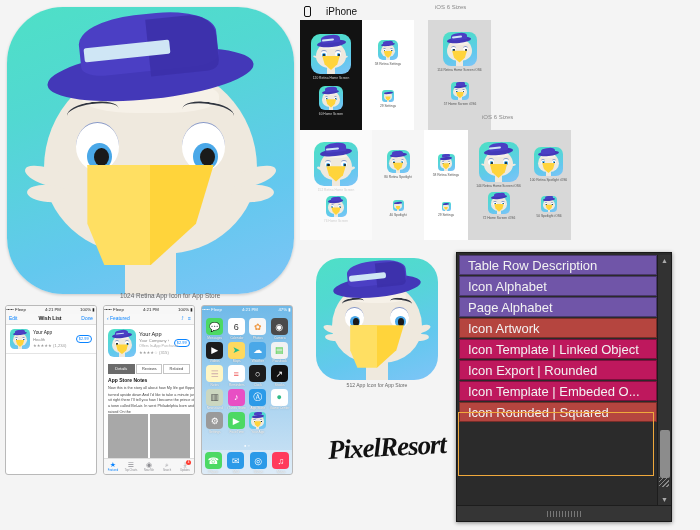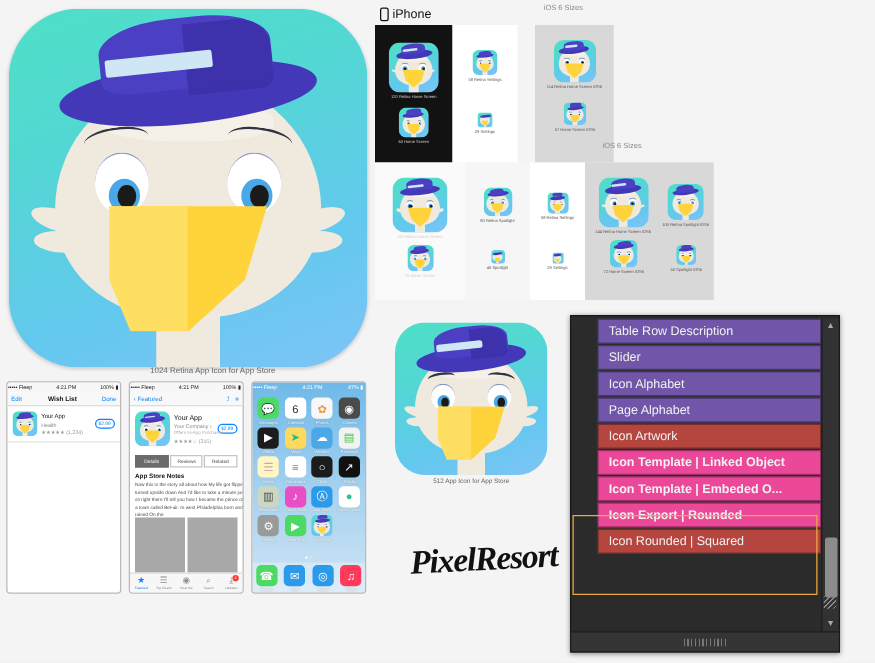--- a/index.html
+++ b/index.html
@@ -48,21 +48,21 @@
   .duck .ftR2{ right:7%; top:62%; width:15%; height:6%; transform:rotate(-4deg);}
   .duck .tuft{ position:absolute; left:26%; top:25%; width:48%; height:12%;
         background:#f6f1e8; border-radius:50% 50% 40% 40%; }
 
   
   #hero { position:absolute; left:7px; top:7px; width:287px; height:287px;
           border-radius:56px; overflow:hidden; box-shadow:0 1px 3px rgba(0,0,0,.18); }
 
   
   #spec { position:absolute; left:300px; top:0px; width:290px; height:265px; }
-  .spec-head { display:flex; align-items:center; gap:3px; margin:6px 0 3px 4px; }
+  .spec-head { display:flex; align-items:center; gap:15px; margin:6px 0 3px 4px; }
   .dev-glyph { width:7px; height:11px; border:1.3px solid #111; border-radius:2px; display:block; }
   .dev-glyph.pad { width:9px; height:12px; }
   .spec-title { font-size:10px; color:#111; }
   .band { display:flex; align-items:flex-start; height:110px; }
   .panel { position:relative; height:110px; }
   .panel.dark { background:#121212; }
   .panel.white { background:#ffffff; }
   .panel.lgrey { background:#f6f6f6; }
   .panel.ios6 { background:#d8d8d8; }
   .cell { position:absolute; text-align:center; }
@@ -133,24 +133,24 @@
         display:flex; flex-direction:column; }
   .ps-tabs { height:20px; background:#3a3a3a; display:flex; align-items:stretch;
              border-bottom:1px solid #1d1d1d; }
   .ps-tab { padding:0 9px; display:flex; align-items:center; font-size:11px; color:#a0a0a0; }
   .ps-tab.active { background:#2b2b2b; color:#d8d8d8; }
   .ps-tabspacer { flex:1; }
   .ps-ctl { display:flex; align-items:center; gap:4px; padding-right:7px; color:#bdbdbd; font-size:10px;}
   .ps-body { flex:1; display:flex; overflow:hidden; padding:2px 0 0 2px; position:relative;}
   .ps-list { flex:1; display:flex; flex-direction:column; gap:1px; }
   .act { height:20px; display:flex; align-items:center; padding-left:8px;
-         font-size:10px; color:#f2f2f2; border:1px solid rgba(0,0,0,.35);margin-left:19px; }
+         font-size:13px; color:#f2f2f2; border:1px solid rgba(0,0,0,.35); }
   .act.purple { background:#7055a8; }
   .act.red { background:#b5453f; }
-  .act.orange { background:#ec4899;font-weight:bold; }
+  .act.orange { background:#be185d; }
   .sel-box { position:absolute; left:1px; top:159px; width:196px; height:64px;
              border:1.5px solid #f0a93c; pointer-events:none; }
   .ps-scroll { width:14px; background:#323232; border-left:1px solid #1d1d1d;
                position:relative; display:flex; flex-direction:column; align-items:center;
                justify-content:space-between; padding:2px 0;}
   .ps-scroll .arw { font-size:7px; color:#aaa; }
   .ps-thumb { position:absolute; left:2px; top:175px; width:10px; height:48px;
               background:#8c8c8c; border-radius:2px; }
   .ps-foot { height:16px; background:#353535; border-top:1px solid #1d1d1d;
              display:flex; align-items:center; justify-content:center; }
@@ -799,27 +799,26 @@
   </div>
   <div id="cap512">
       <span>512 App Icon for App Store</span>
     </div>
   <div id="logo">PixelResort</div>
 
   <div id="ps">
     <div class="ps-body">
       <div class="ps-list" id="actionlist">
           <div class="act purple">Table Row Description</div>
-          <div class="act purple">Slider</div>
           <div class="act purple">Icon Alphabet</div>
           <div class="act purple">Page Alphabet</div>
           <div class="act red">Icon Artwork</div>
           <div class="act orange">Icon Template | Linked Object</div>
+          <div class="act orange">Icon Export | Rounded</div>
           <div class="act orange">Icon Template | Embeded O...</div>
-          <div class="act orange">Icon Export | Rounded</div>
           <div class="act red">Icon Rounded | Squared</div>
         </div>
       <div class="sel-box"></div>
       <div class="ps-scroll">
         <span class="arw">▲</span>
         <span class="arw">▼</span>
         <div class="ps-thumb"></div>
       </div>
       <div class="resize"></div>
     </div>

